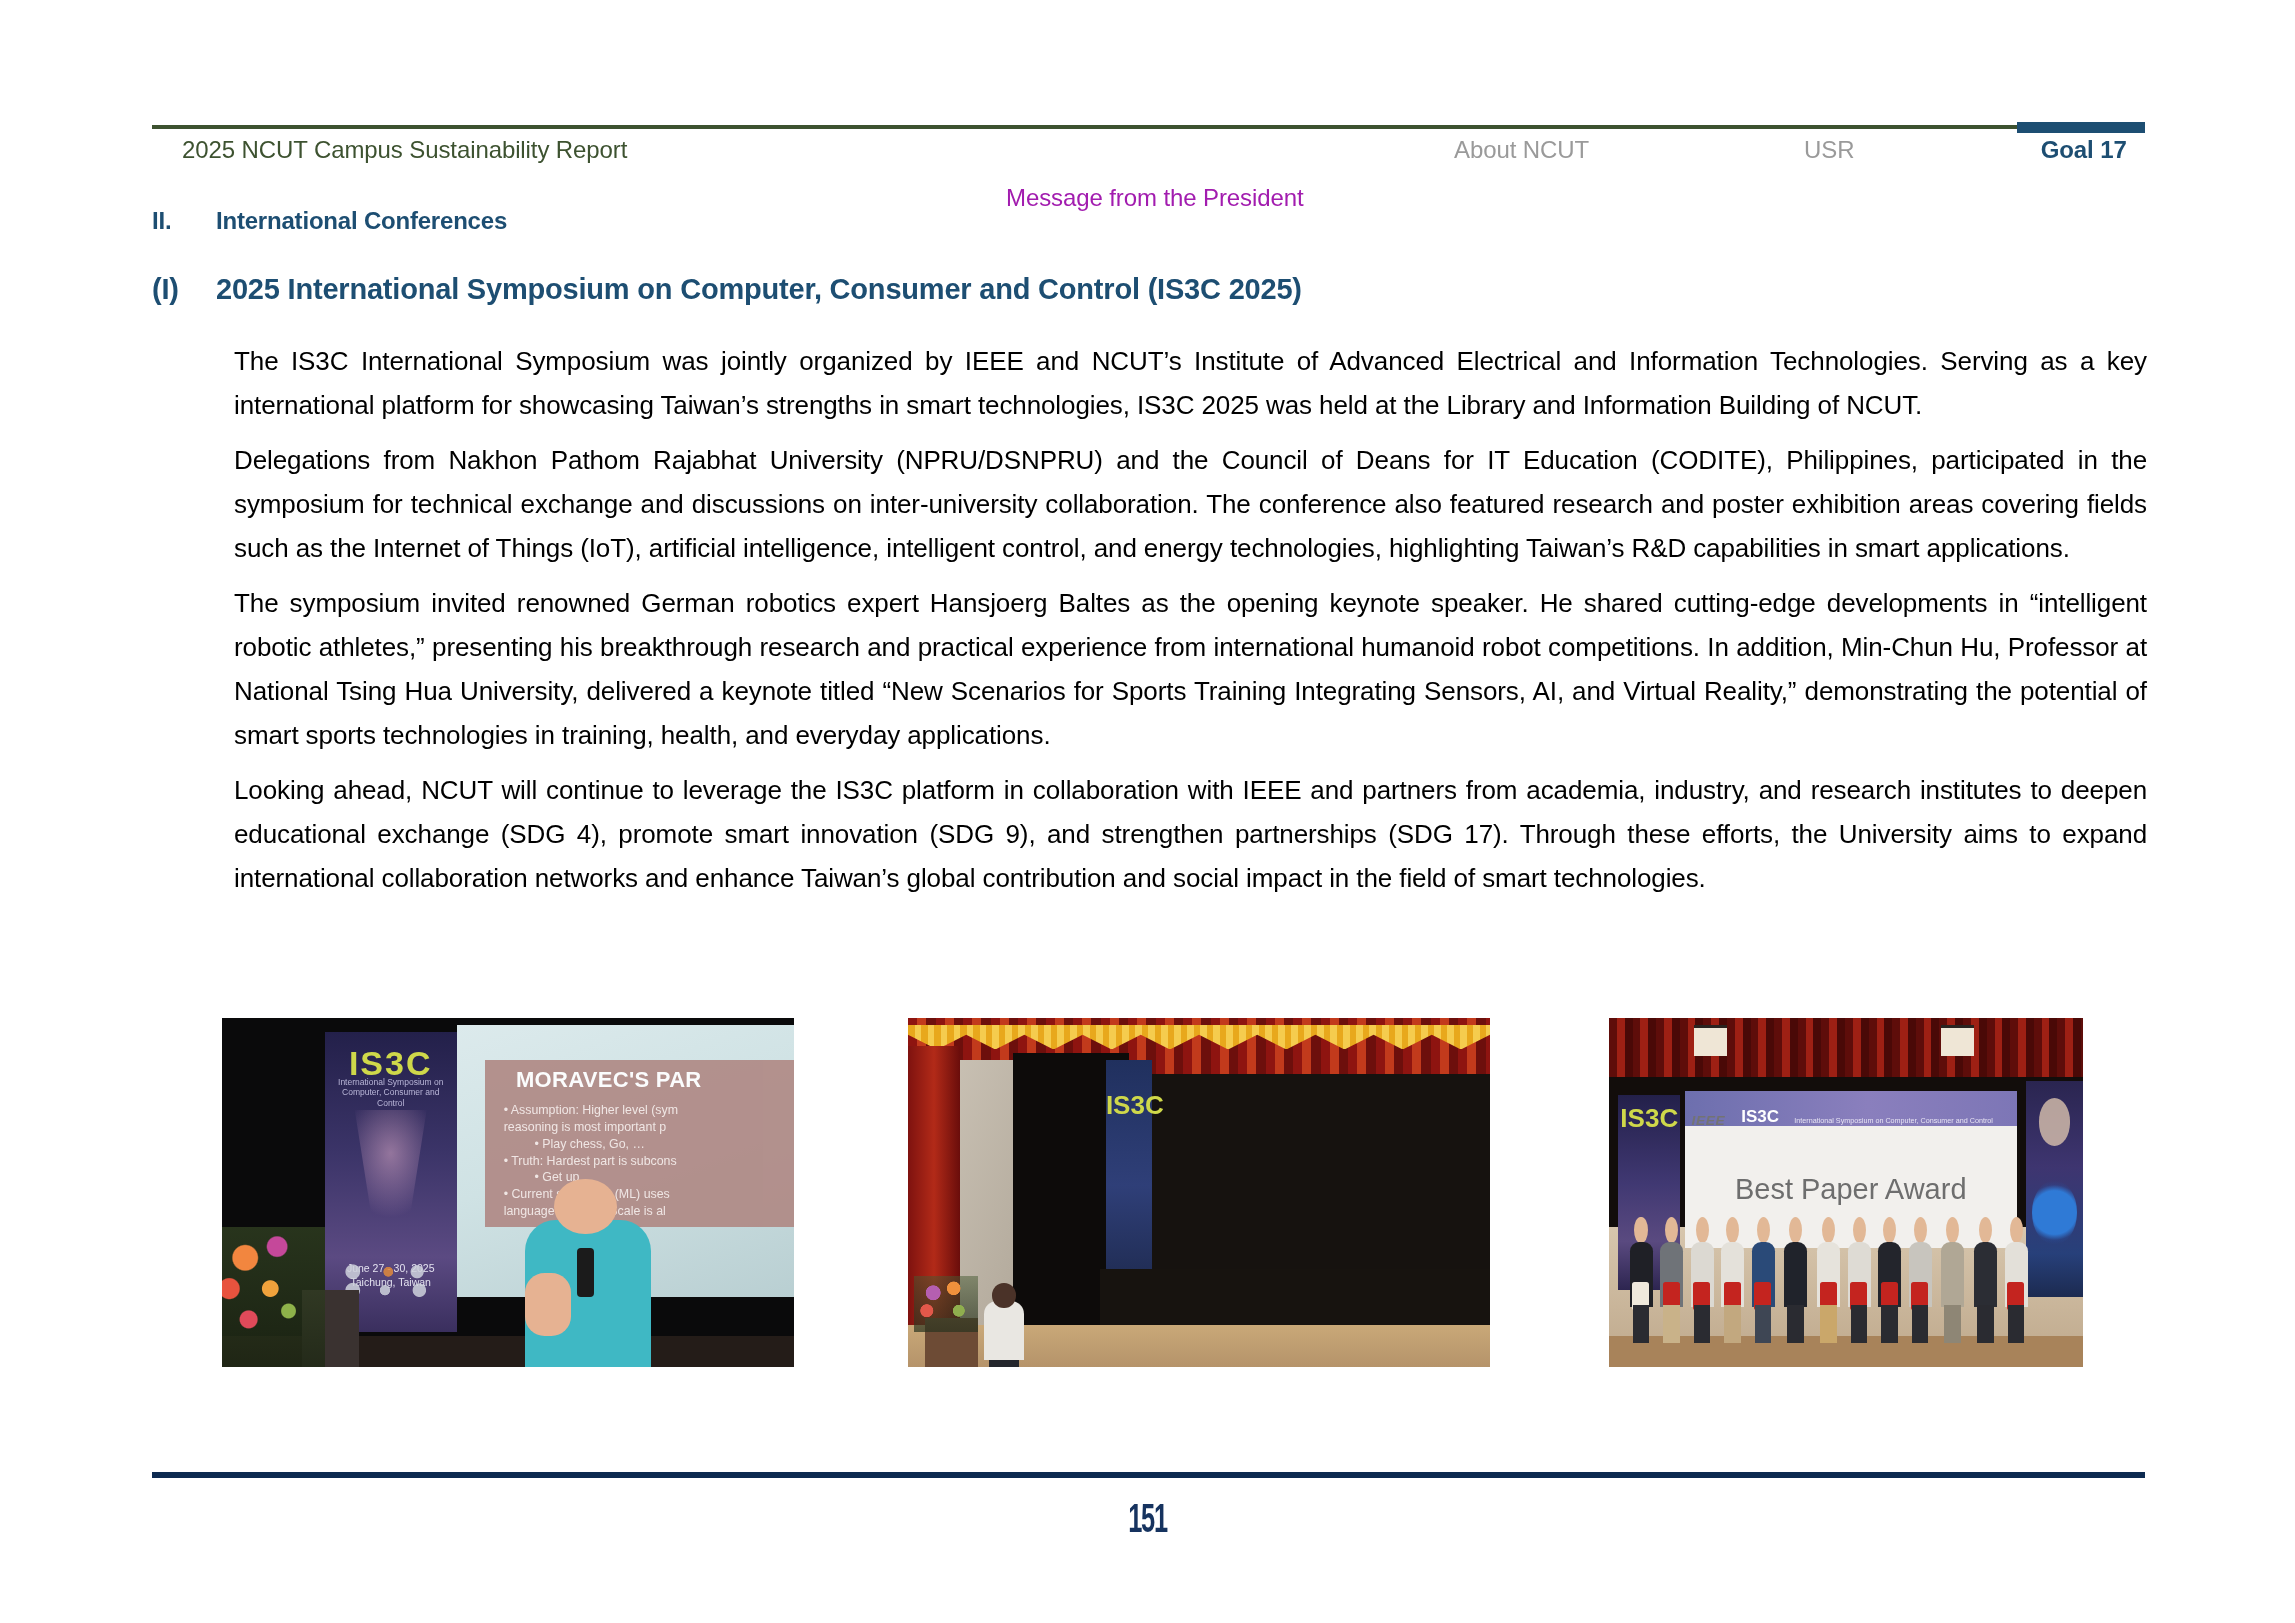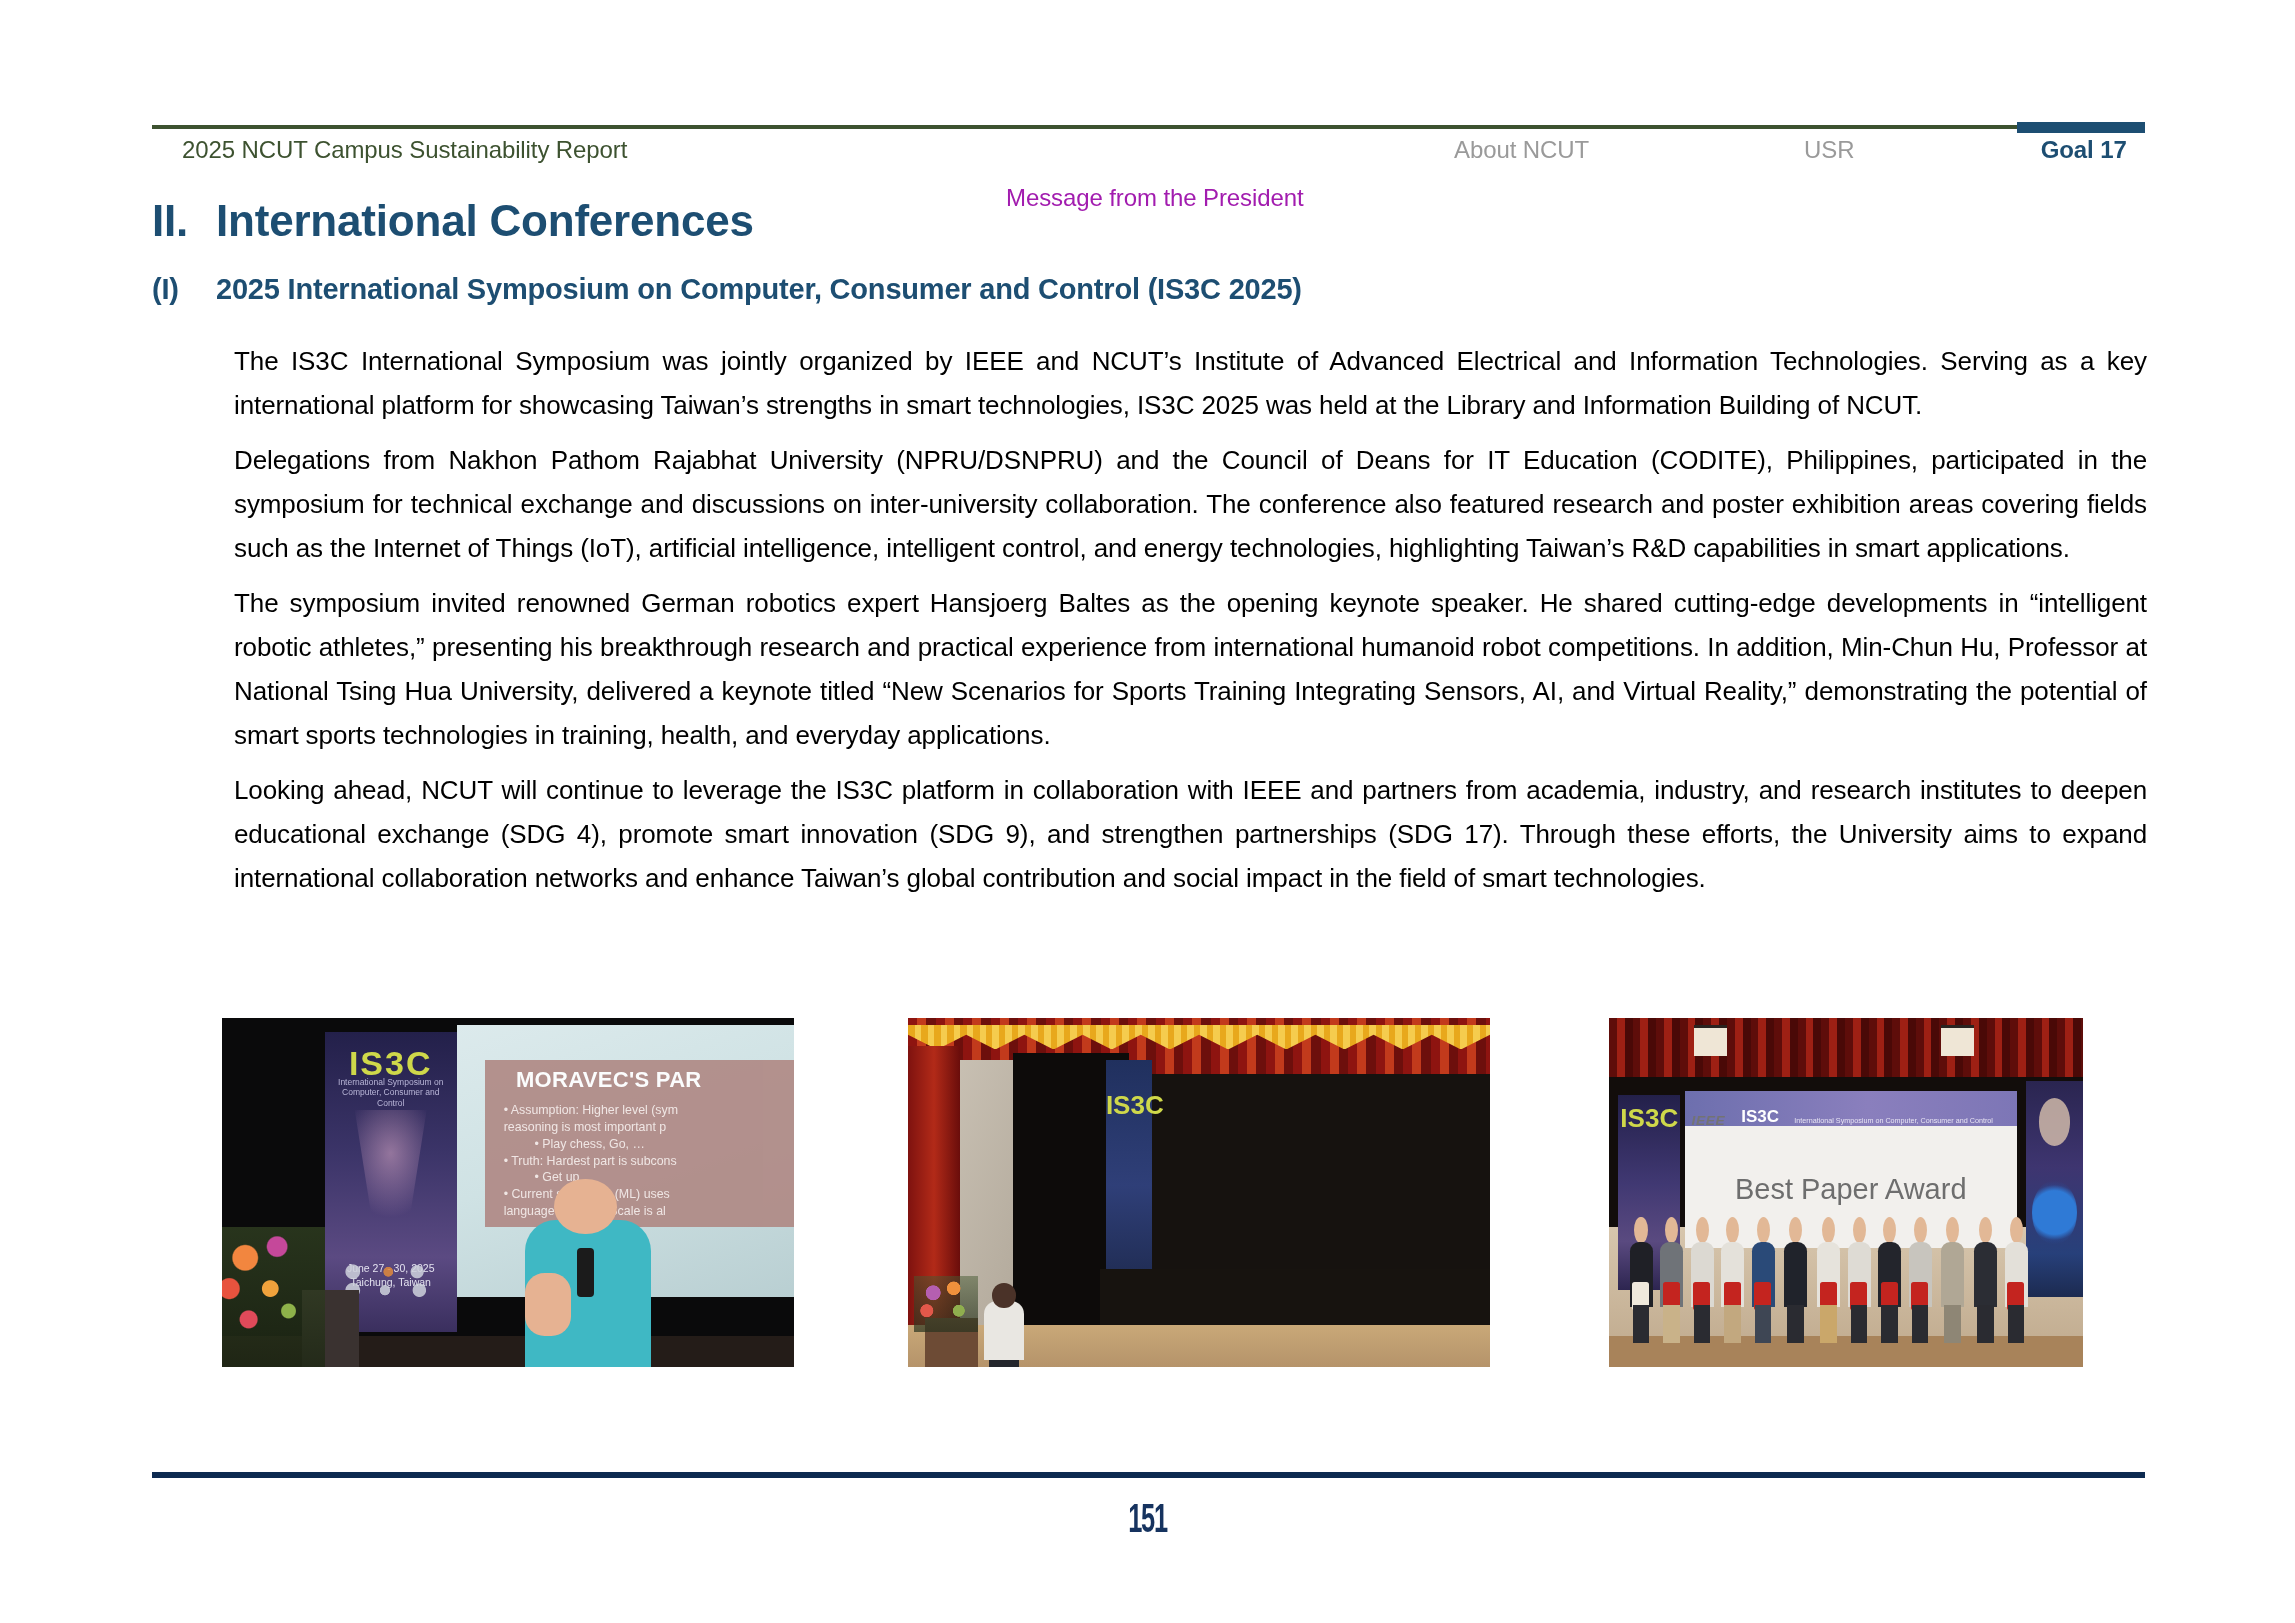--- a/index.html
+++ b/index.html
@@ -75,21 +75,21 @@
     color: #1d4e72;
     font-weight: bold;
   }
 
   
   .h-section {
     position: absolute;
     left: 152px;
     top: 200px;
     width: 1993px;
-    font-size: 44px;
+    font-size: 24px;
     line-height: 41px;
     color: #1d4e72;
     font-weight: bold;
     letter-spacing: -0.2px;
     white-space: nowrap;
   }
   .h-section .numeral {
     display: inline-block;
     width: 64px;
   }

